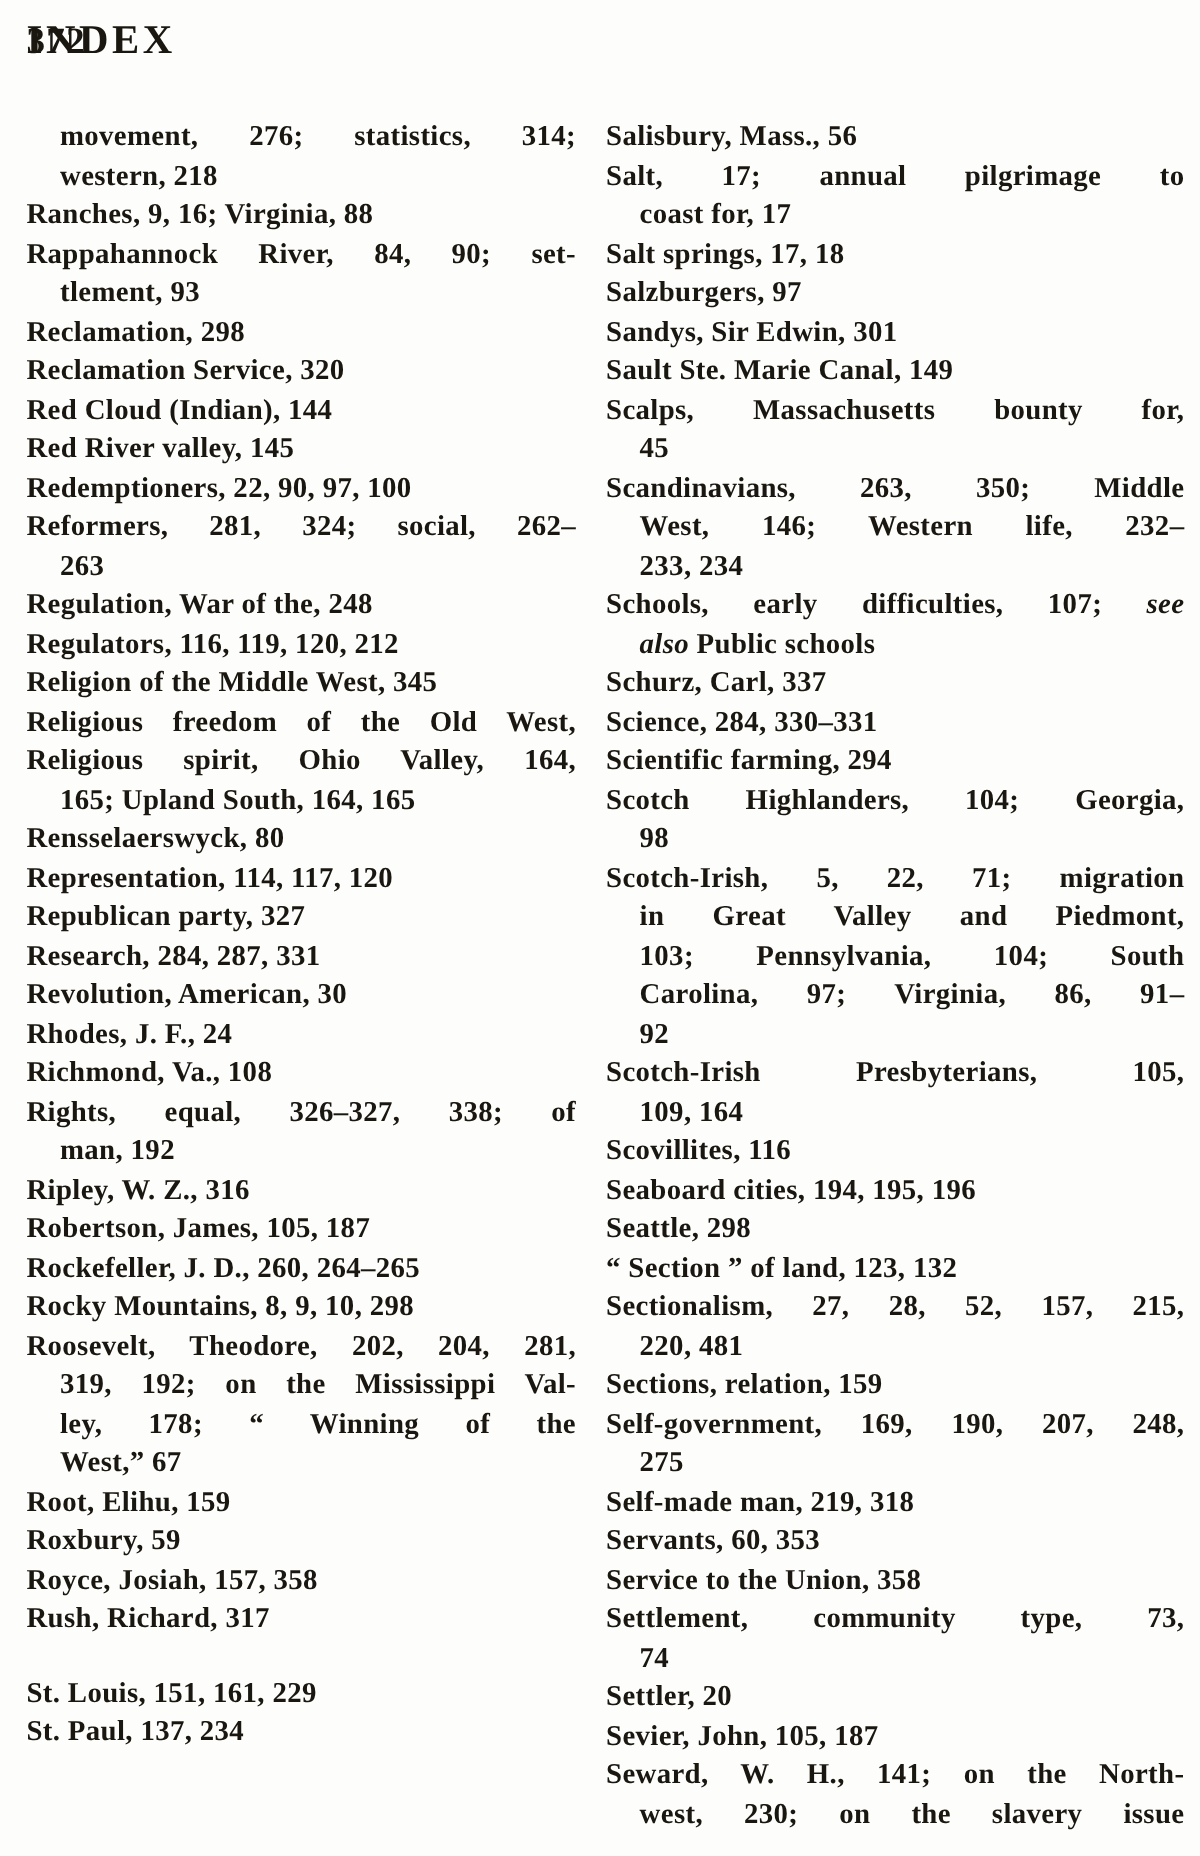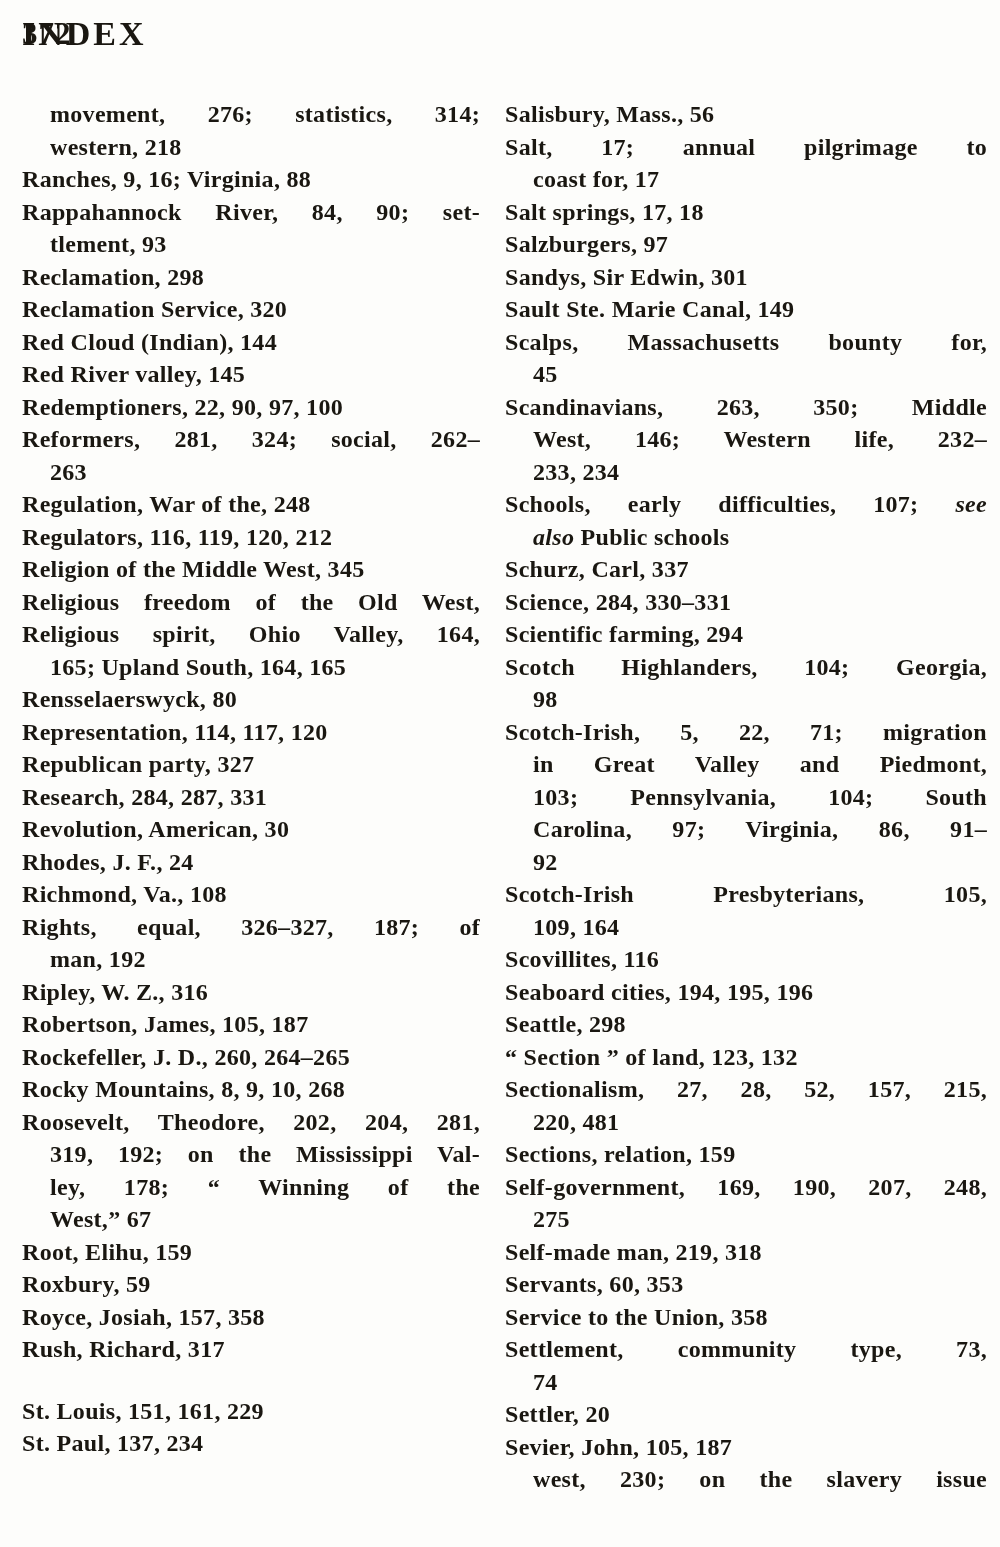--- a/index.html
+++ b/index.html
@@ -103,34 +103,34 @@
         <div class="entry">
           <div class="line">Revolution, American, 30</div>
         </div>
         <div class="entry">
           <div class="line">Rhodes, J. F., 24</div>
         </div>
         <div class="entry">
           <div class="line">Richmond, Va., 108</div>
         </div>
         <div class="entry">
-          <div class="line j">Rights, equal, 326–327, 187; of</div>
+          <div class="line j">Rights, equal, 326–327, 338; of</div>
           <div class="line indent">man, 192</div>
         </div>
         <div class="entry">
           <div class="line">Ripley, W. Z., 316</div>
         </div>
         <div class="entry">
           <div class="line">Robertson, James, 105, 187</div>
         </div>
         <div class="entry">
           <div class="line">Rockefeller, J. D., 260, 264–265</div>
         </div>
         <div class="entry">
-          <div class="line">Rocky Mountains, 8, 9, 10, 268</div>
+          <div class="line">Rocky Mountains, 8, 9, 10, 298</div>
         </div>
         <div class="entry">
           <div class="line j">Roosevelt, Theodore, 202, 204, 281,</div>
           <div class="line j indent">319, 192; on the Mississippi Val-</div>
           <div class="line j indent">ley, 178; “ Winning of the</div>
           <div class="line indent">West,” 67</div>
         </div>
         <div class="entry">
           <div class="line">Root, Elihu, 159</div>
         </div>
@@ -243,17 +243,18 @@
           <div class="line j">Settlement, community type, 73,</div>
           <div class="line indent">74</div>
         </div>
         <div class="entry">
           <div class="line">Settler, 20</div>
         </div>
         <div class="entry">
           <div class="line">Sevier, John, 105, 187</div>
         </div>
         <div class="entry">
+          <div class="line j">Seward, W. H., 141; on the North-</div>
           <div class="line j indent">west, 230; on the slavery issue</div>
         </div>
       </div>
   </main>
 </div>
 
 </body></html>

